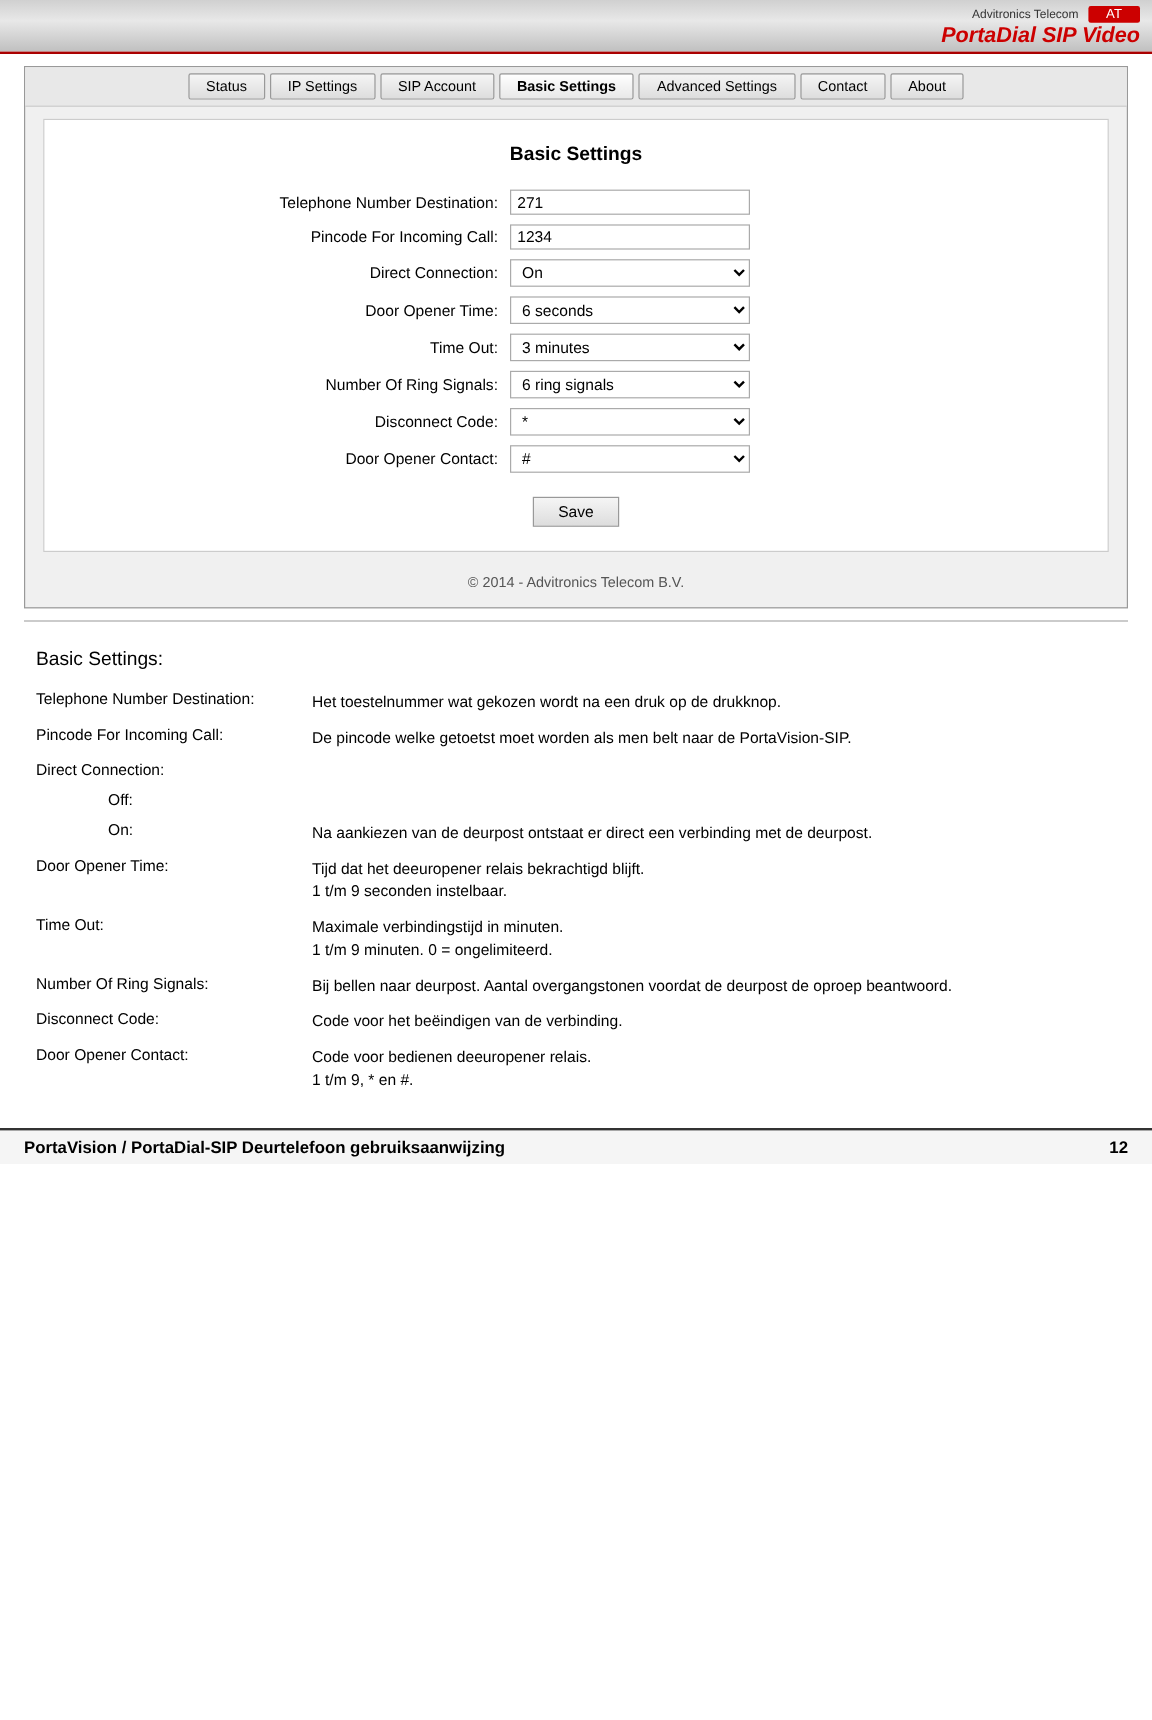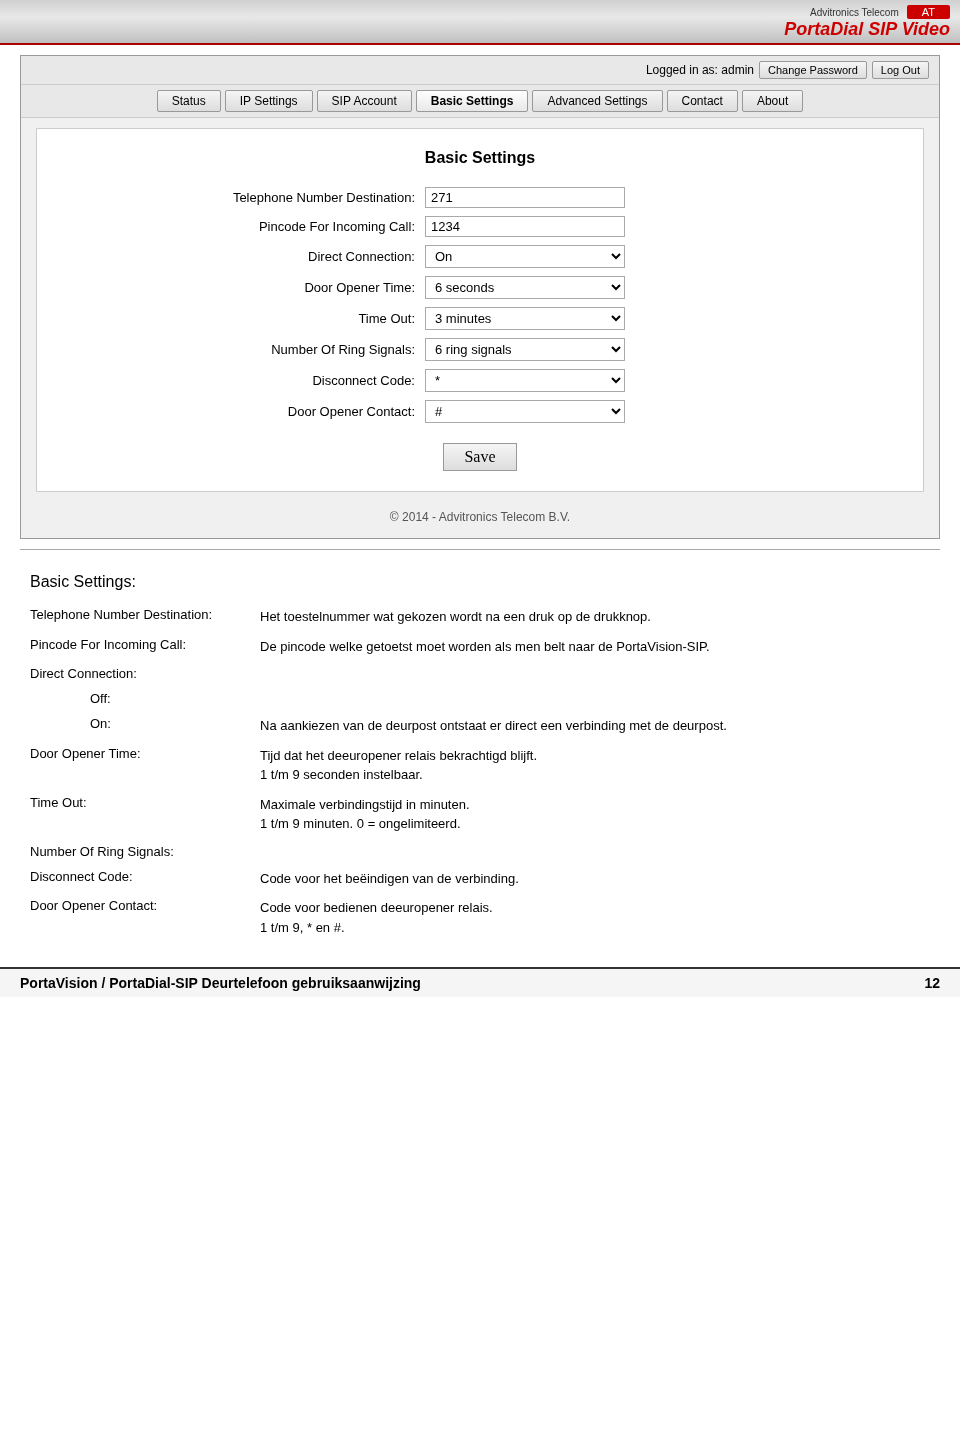--- a/index.html
+++ b/index.html
@@ -152,23 +152,22 @@
     }
 
     .save-row {
       text-align: center;
       margin-top: 20px;
     }
     .save-btn {
       background: linear-gradient(to bottom, #f5f5f5, #ddd);
       border: 1px solid #999;
       padding: 4px 20px;
-      font-size: 16px;
+      font-size: 13px;
       cursor: pointer;
-      font-family: Liberation Serif, serif;
     }
 
     
     .footer-copyright {
       text-align: center;
       font-size: 12px;
       color: #555;
       padding: 8px 0 4px 0;
     }
 
@@ -237,25 +236,20 @@
     <div style="display:flex;align-items:center;gap:4px;">
       <span class="logo-brand">Advitronics Telecom</span>
       <span class="logo-at">AT</span>
     </div>
     <span class="logo-product">PortaDial SIP Video</span>
   </div>
 </div>
 
 <div class="app-window">
 
-  <div class="login-bar">
-    <span>Logged in as: admin</span>
-    <button class="btn-small">Change Password</button>
-    <button class="btn-small">Log Out</button>
-  </div>
 
   <div class="nav-tabs">
     <button class="nav-tab">Status</button>
     <button class="nav-tab">IP Settings</button>
     <button class="nav-tab">SIP Account</button>
     <button class="nav-tab active">Basic Settings</button>
     <button class="nav-tab">Advanced Settings</button>
     <button class="nav-tab">Contact</button>
     <button class="nav-tab">About</button>
   </div>
@@ -412,20 +406,21 @@
     <div class="doc-def">Tijd dat het deeuropener relais bekrachtigd blijft.<br>1 t/m 9 seconden instelbaar.</div>
   </div>
 
   <div class="doc-row">
     <div class="doc-term">Time Out:</div>
     <div class="doc-def">Maximale verbindingstijd in minuten.<br>1 t/m 9 minuten. 0 = ongelimiteerd.</div>
   </div>
 
   <div class="doc-row">
     <div class="doc-term">Number Of Ring Signals:</div>
+    <div class="doc-def">Bij bellen naar deurpost. Aantal overgangstonen voordat de deurpost de oproep beantwoord.</div>
   </div>
 
   <div class="doc-row">
     <div class="doc-term">Disconnect Code:</div>
     <div class="doc-def">Code voor het beëindigen van de verbinding.</div>
   </div>
 
   <div class="doc-row">
     <div class="doc-term">Door Opener Contact:</div>
     <div class="doc-def">Code voor bedienen deeuropener relais.<br>1 t/m 9, * en  #.</div>

